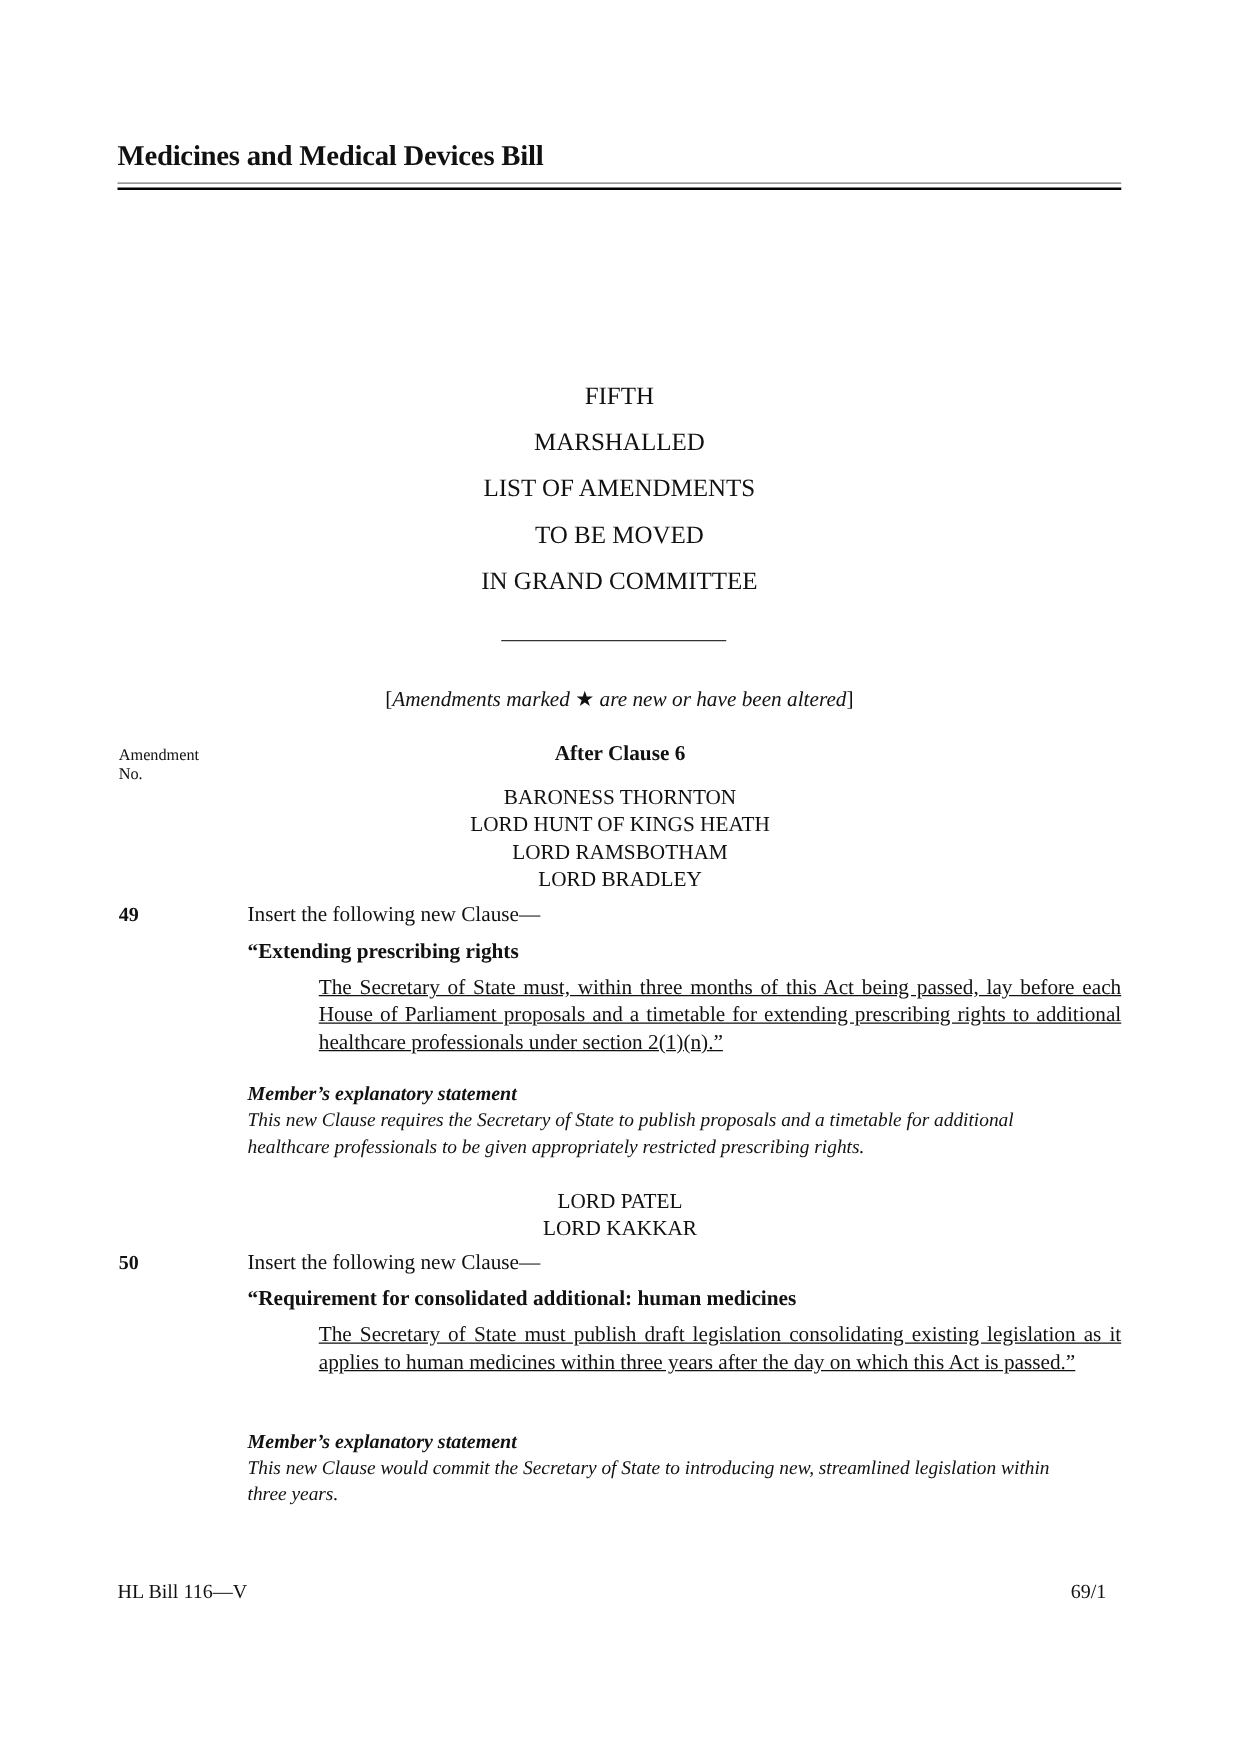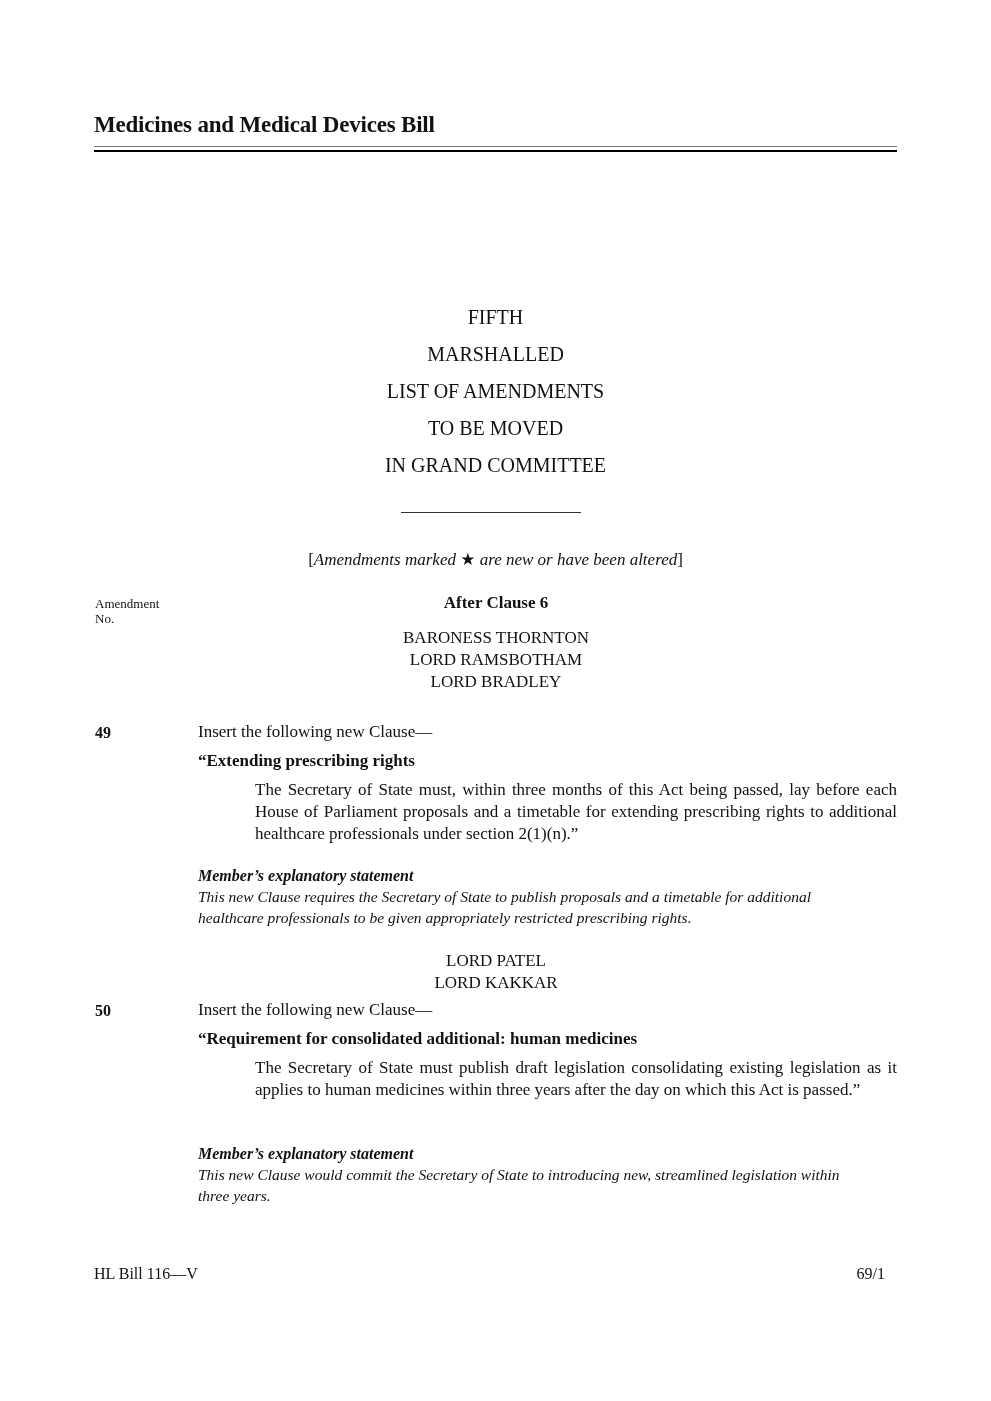--- a/index.html
+++ b/index.html
@@ -118,20 +118,21 @@
       font-weight: bold;
       line-height: 22px;
     }
     .clause-body {
       position: absolute;
       left: 255px;
       width: 642px;
       font-size: 17px;
       line-height: 22px;
       text-align: justify;
+      text-decoration: underline;
     }
     .stmt-title {
       position: absolute;
       left: 198px;
       font-size: 16px;
       font-weight: bold;
       font-style: italic;
       line-height: 20px;
     }
     .stmt-body {
@@ -180,20 +181,21 @@
 
 <div class="amend-no-label">
   <div>Amendment</div>
   <div>No.</div>
 </div>
 
 <div class="section-heading">After Clause 6</div>
 
 <div class="sponsors" style="top:627px;">
   <div>BARONESS THORNTON</div>
+  <div>LORD HUNT OF KINGS HEATH</div>
   <div>LORD RAMSBOTHAM</div>
   <div>LORD BRADLEY</div>
 </div>
 <div class="amend-num" style="top:722px;">49</div>
 <div class="instruction" style="top:721px;">Insert the following new Clause—</div>
 <div class="clause-title" style="top:750px;">“Extending prescribing rights</div>
 <div class="clause-body" style="top:779px;">The Secretary of State must, within three months of this Act being passed, lay before each House of Parliament proposals and a timetable for extending prescribing rights to additional healthcare professionals under section 2(1)(n).”</div>
 <div class="stmt-title" style="top:866px;">Member’s explanatory statement</div>
 <div class="stmt-body" style="top:886px;">This new Clause requires the Secretary of State to publish proposals and a timetable for additional healthcare professionals to be given appropriately restricted prescribing rights.</div>
 

